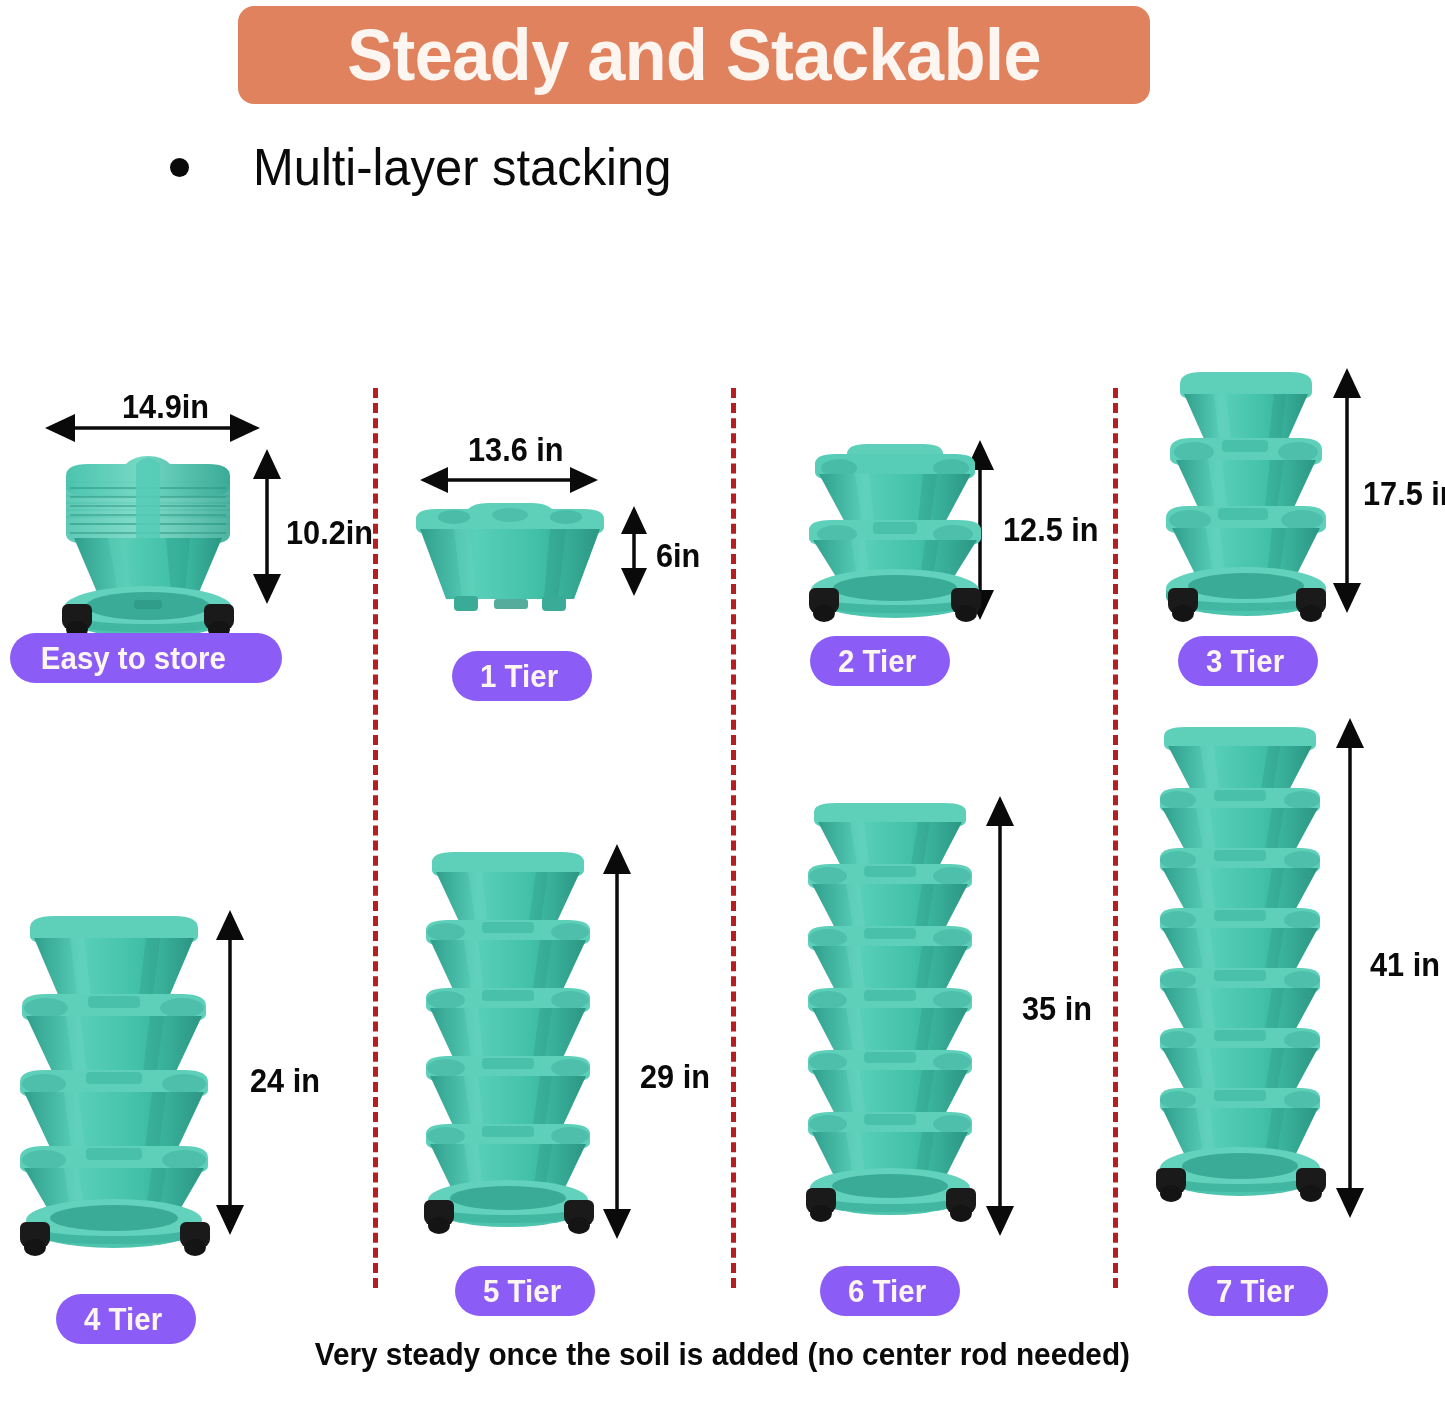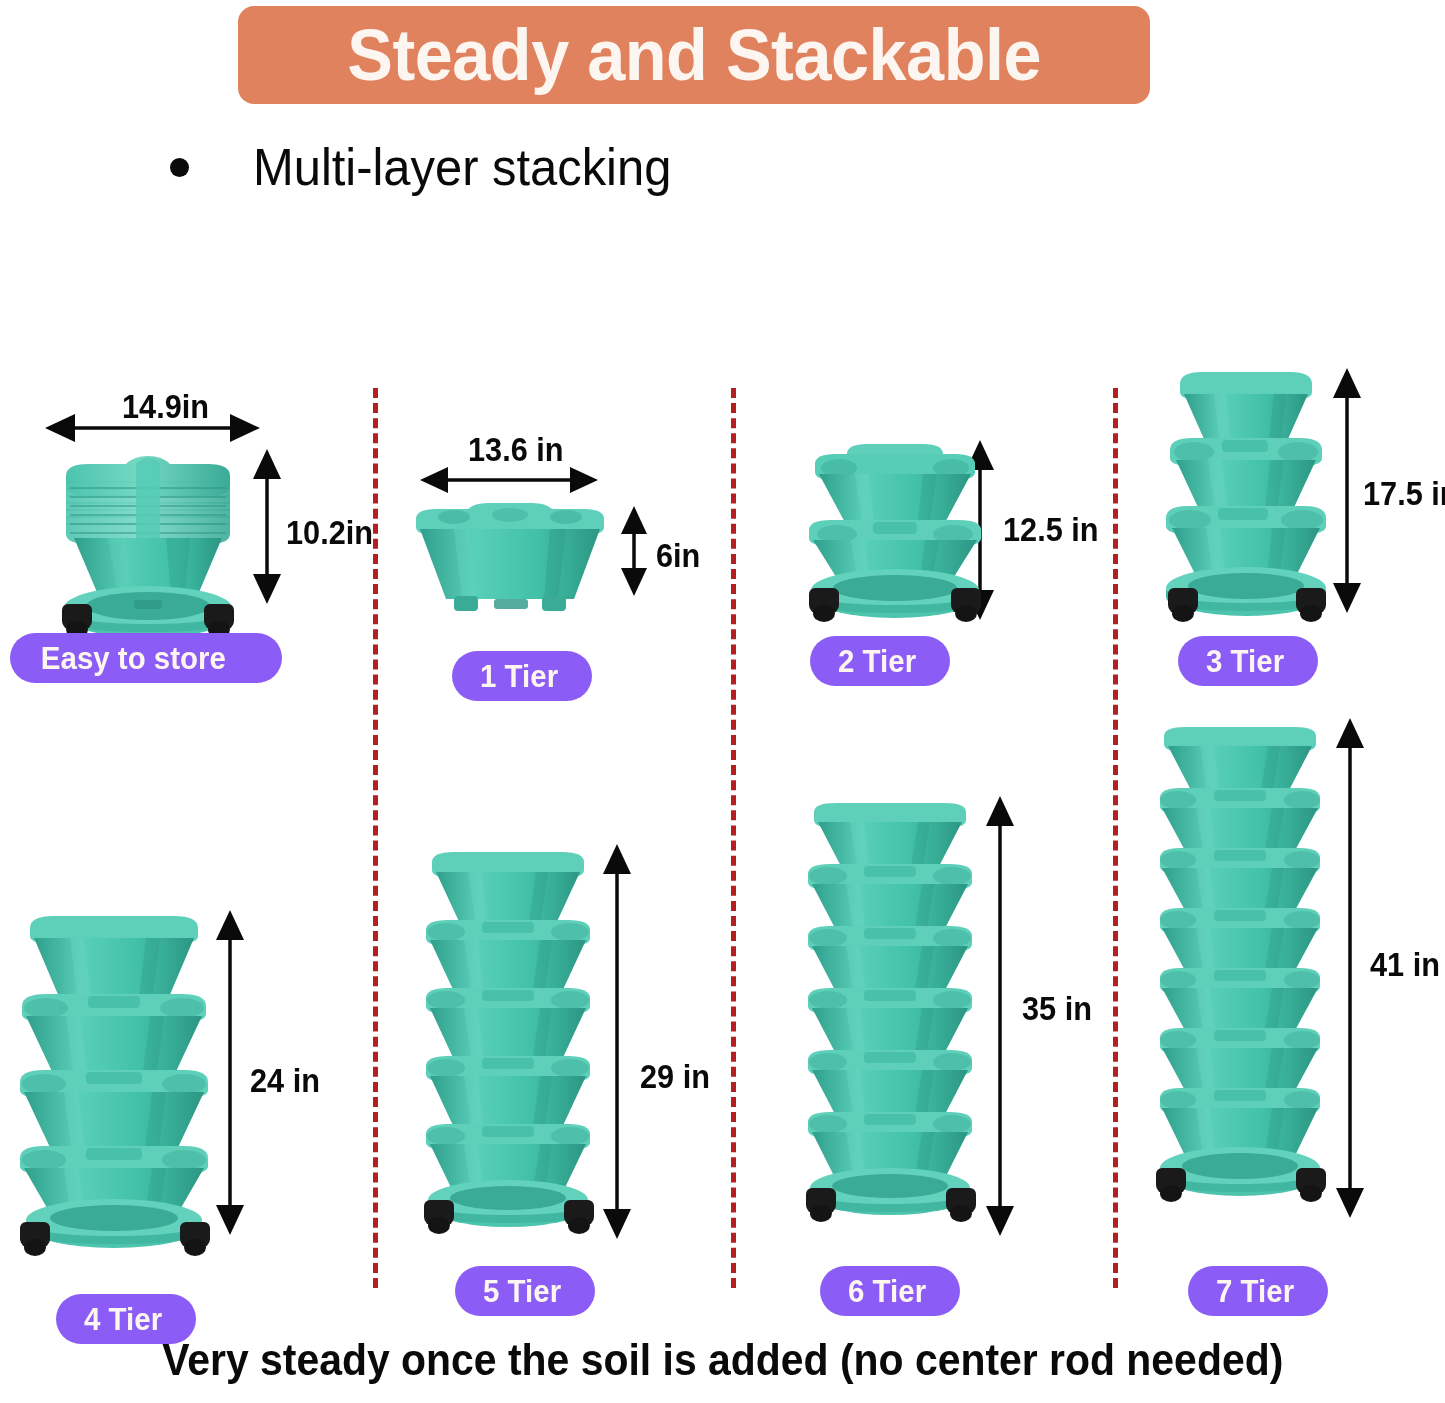--- a/index.html
+++ b/index.html
@@ -135,21 +135,21 @@
     border-radius: 50%;
   }
 
   
   .bottom-caption {
     position: absolute;
     left: 0;
     top: 1338px;
     width: 1445px;
     text-align: center;
-    font-size: 44px;
+    font-size: 32px;
     font-weight: bold;
     color: #0a0a0a;
     line-height: 1;
     white-space: nowrap;
   }
   .bottom-caption span {
     display: inline-block;
     transform: scaleX(0.93);
   }
 </style>

